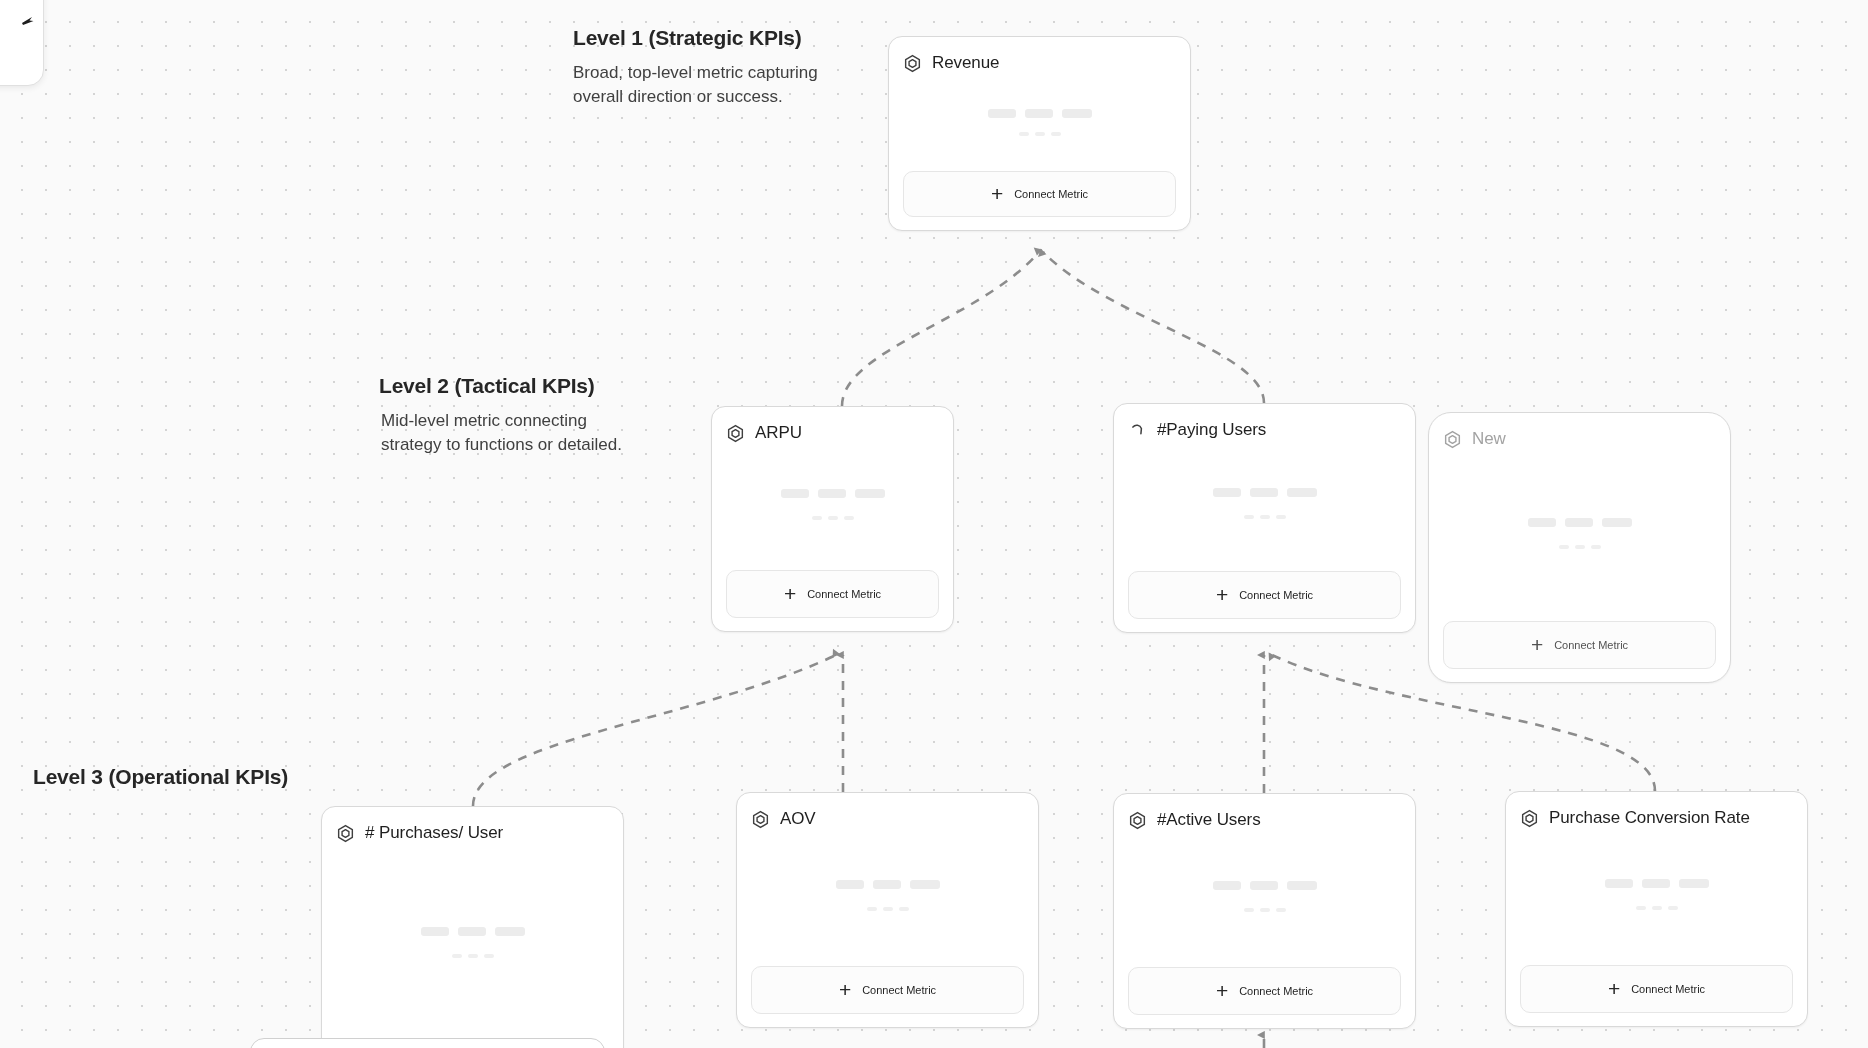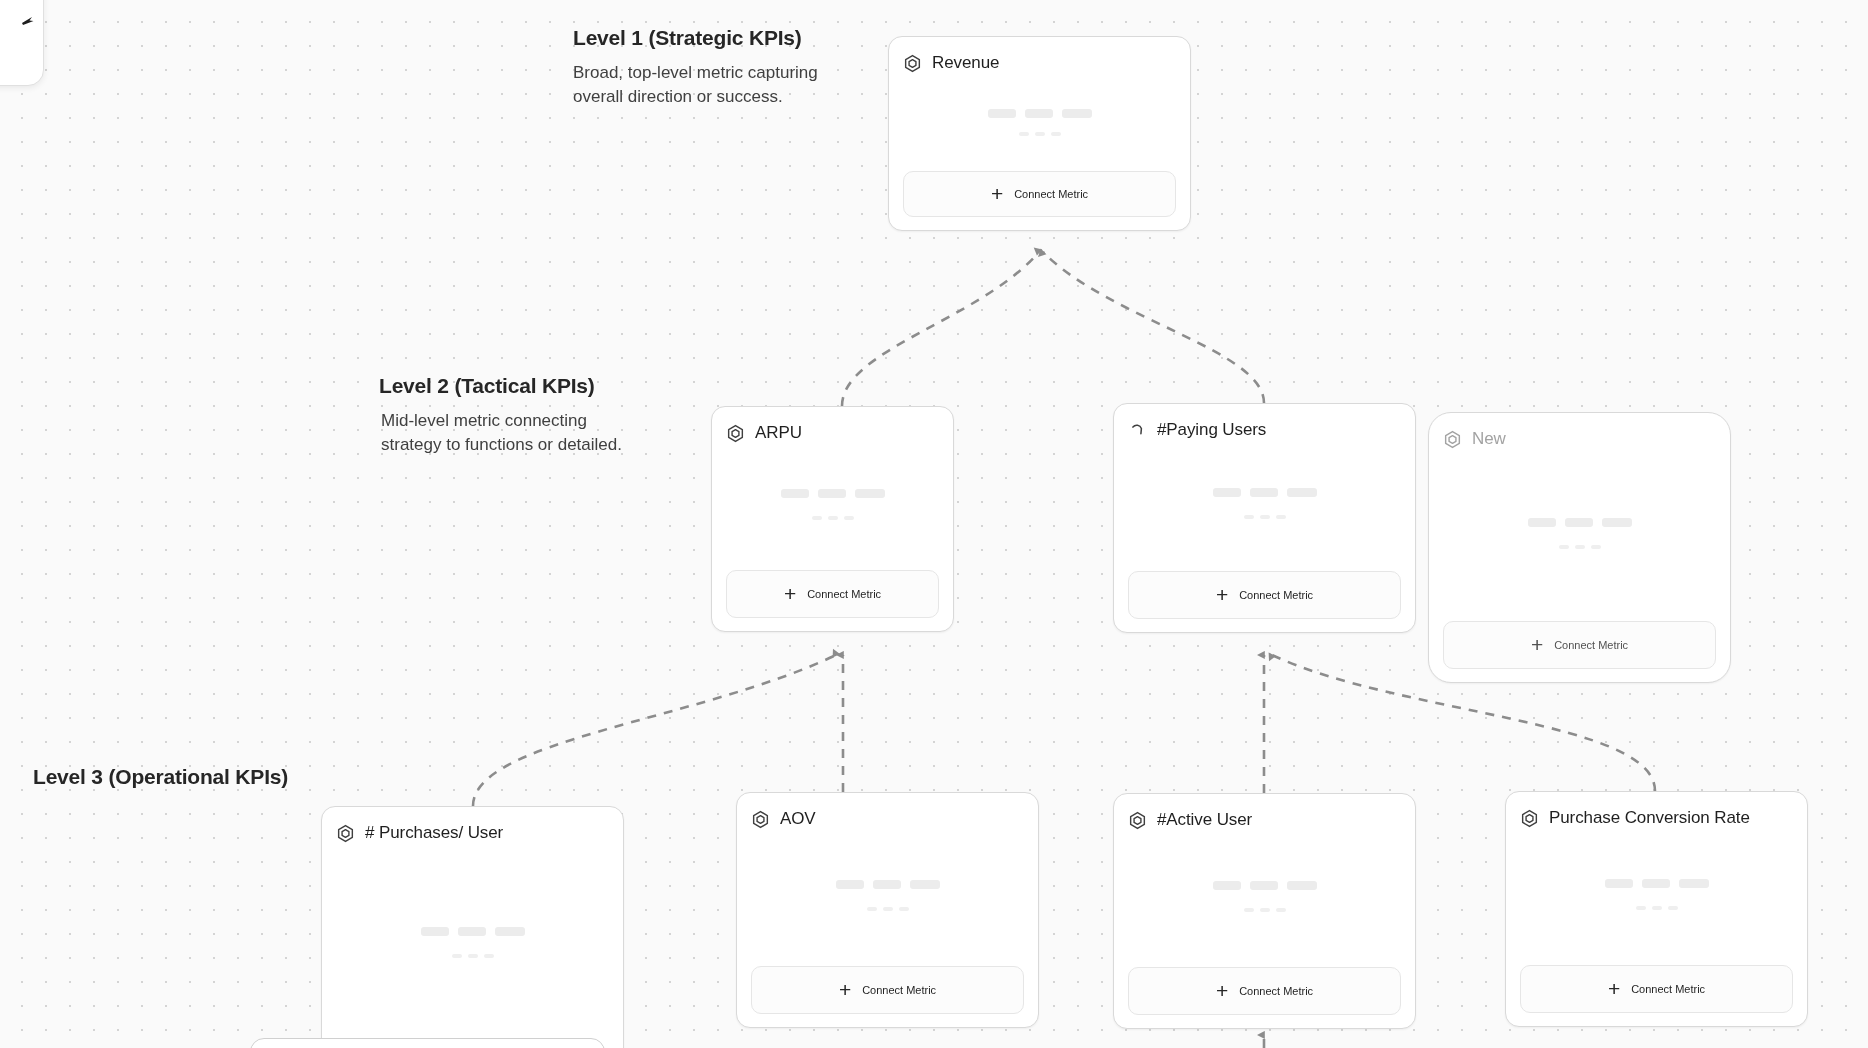--- a/index.html
+++ b/index.html
@@ -403,21 +403,21 @@
   </div>
 
   <div class="card" id="card-active-users">
     <div class="card-head">
       <span class="card-icon">
         <svg viewBox="0 0 20 20" xmlns="http://www.w3.org/2000/svg" fill="none" stroke="currentColor" stroke-width="1.5" stroke-linejoin="round">
           <path d="M10 1.6 L17.2 5.8 L17.2 14.2 L10 18.4 L2.8 14.2 L2.8 5.8 Z"></path>
           <path d="M10 5.9 L13.6 8 L13.6 12 L10 14.1 L6.4 12 L6.4 8 Z"></path>
         </svg>
       </span>
-      <span class="card-title">#Active User</span>
+      <span class="card-title">#Active Users</span>
     </div>
     <div class="card-body">
       <div class="skel-row">
         <span class="skel w1"></span>
         <span class="skel w2"></span>
         <span class="skel w3"></span>
       </div>
       <div class="skel-row small">
         <span class="skel s"></span>
         <span class="skel s"></span>

